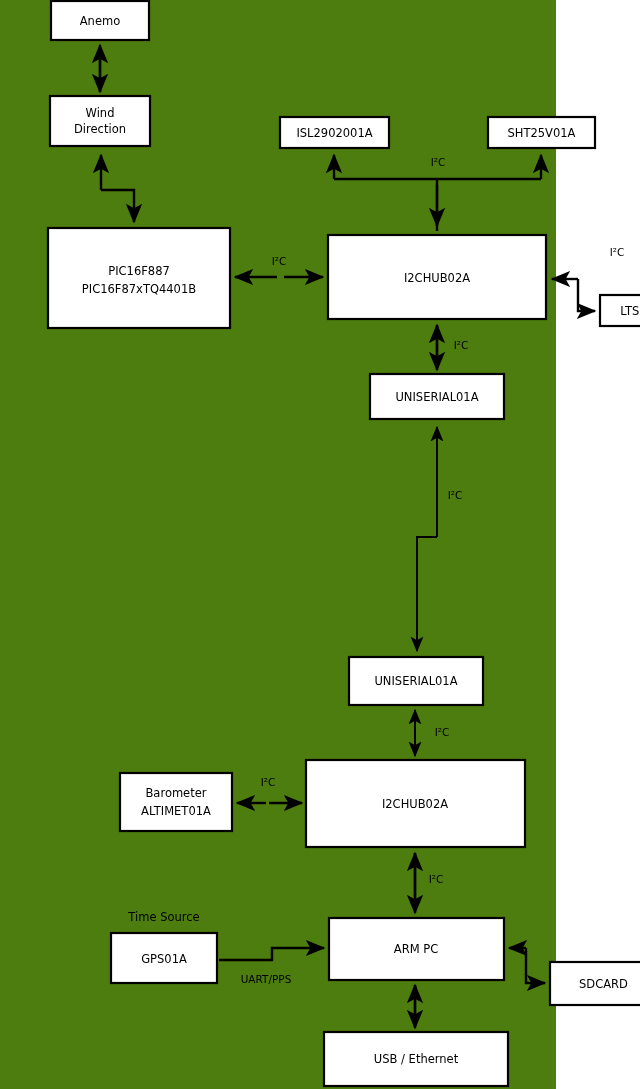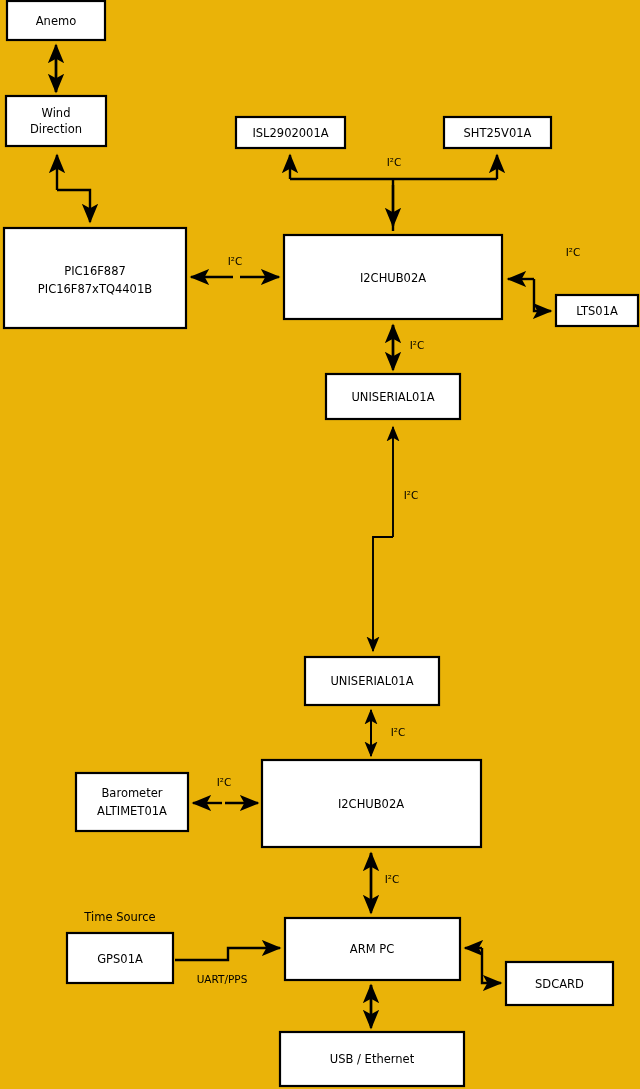--- a/index.html
+++ b/index.html
@@ -8,23 +8,24 @@
     background: #ffffff;
   }
   body {
     width: 640px;
     height: 1089px;
     font-family: "DejaVu Sans", sans-serif;
     overflow: hidden;
   }
   #diagram-root {
     position: relative;
-    width: 640px;
+    width: 512px;
     height: 1089px;
-    background: #eab308;
+    background: #4d7c0f;
+    padding-left: 44px;
   }
   svg.diagram {
     display: block;
     width: 640px;
     height: 1089px;
   }
   .node-rect {
     fill: #ffffff;
     stroke: #000000;
     stroke-width: 2.2;

